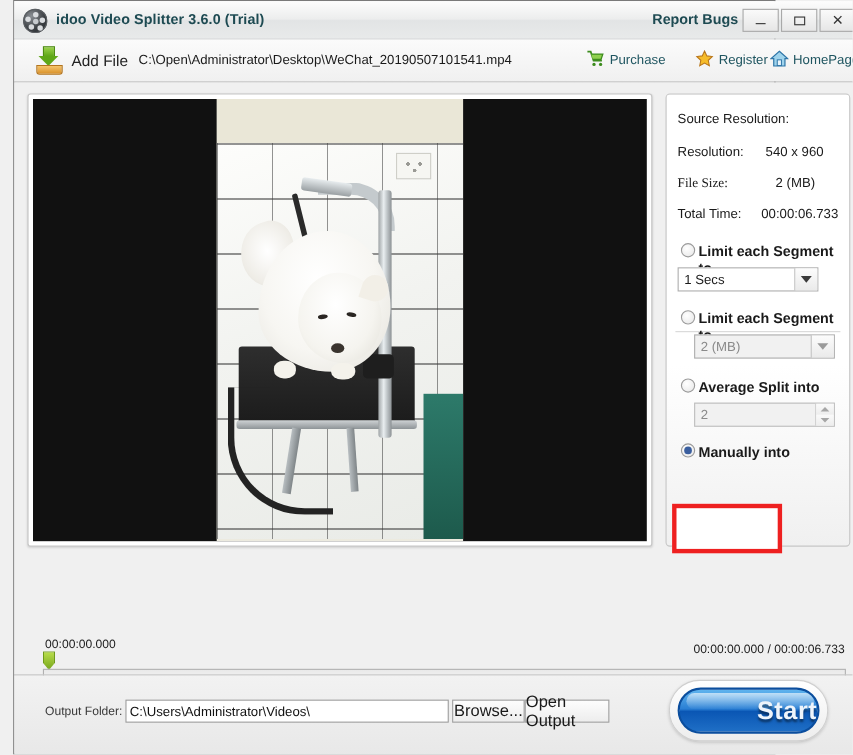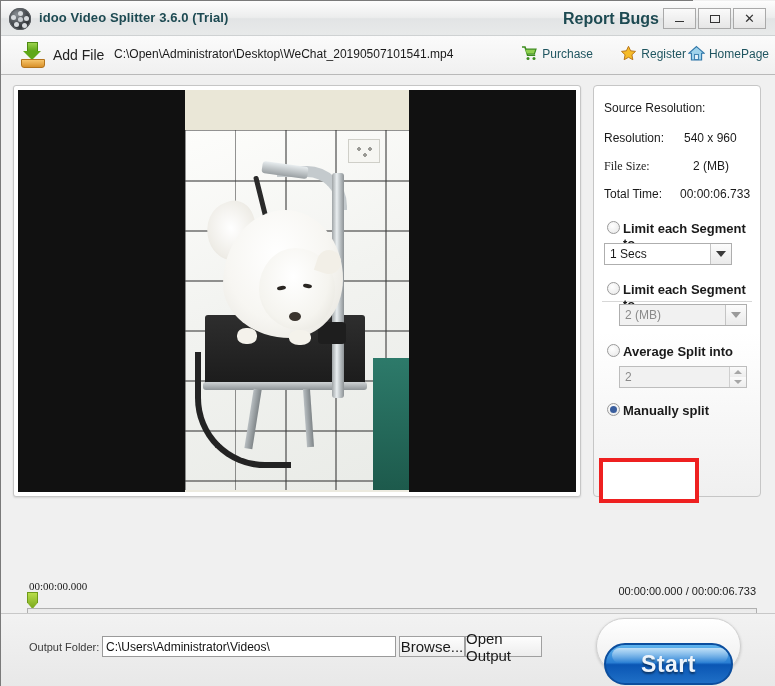--- a/index.html
+++ b/index.html
@@ -8,20 +8,21 @@
     overflow: hidden;
     font-family: "Liberation Sans", sans-serif;
     background: #f0f0f0;
   }
   #app {
     position: relative;
     width: 693px; height: 686px;
     box-sizing: border-box;
     background: linear-gradient(#f3f3f3, #e9e9e9);
     border: 1px solid #7a7a7a;
+    margin-left: 12px;
   }
 
   
   .titlebar {
     position: absolute; left: 0; top: 0; width: 775px; height: 35px;
     background: linear-gradient(#fdfdfd 0%, #eceded 48%, #e2e4e5 52%, #e8eaea 100%);
     border-bottom: 1px solid #cfd2d3;
     box-sizing: border-box;
   }
   .app-icon {
@@ -41,21 +42,21 @@
   .app-icon i:nth-child(5) { left: 2px; top: 7px; }
   .app-icon i:nth-child(6) { left: 8.5px; top: 8.5px; width: 5px; height: 5px; background:#c7cbcf; }
 
   .app-title {
     position: absolute; left: 38px; top: 9px;
     font-size: 13px; font-weight: bold; color: #1d4a52;
     letter-spacing: .1px;
   }
   .report-bugs {
     position: absolute; right: 117px; top: 9px;
-    font-size: 16px; font-weight: bold; color: #1d4a52;
+    font-size: 13px; font-weight: bold; color: #1d4a52;
     cursor: pointer;
   }
   .winbtn {
     position: absolute; top: 7px; width: 33px; height: 21px;
     background: linear-gradient(#fafafa, #e6e6e6);
     border: 1px solid #a9a9a9; box-sizing: border-box;
     color: #333; font-size: 12px;
     display: flex; align-items: center; justify-content: center;
     cursor: pointer;
   }
@@ -284,21 +285,21 @@
     background: linear-gradient(#fafafa,#ededed); cursor:pointer; }
   .spin .sbtn.up:after { content:''; width:0;height:0;border-left:4px solid transparent;border-right:4px solid transparent;border-bottom:4px solid #a6a6a6; }
   .spin .sbtn.dn:after { content:''; width:0;height:0;border-left:4px solid transparent;border-right:4px solid transparent;border-top:4px solid #a6a6a6; }
 
   .redbox {
     position:absolute; left:5px; top:372px; width:100px; height:45px;
     border:4px solid #ee2020; background:#ffffff; box-sizing:border-box;
   }
 
   
-  .time-left { position:absolute; left:28px; top:505px; font-size:11px; color:#1a1a1a;font-family:Liberation Serif, serif; }
+  .time-left { position:absolute; left:28px; top:505px; font-size:11px; color:#1a1a1a; }
   .time-right { position:absolute; right:20px; top:510px; font-size:11px; color:#1a1a1a; }
   .marker {
     position:absolute; left:26px; top:517px; width:11px; height:17px;
     background: linear-gradient(#b8dd4a,#7aa81e);
     border:1px solid #6e9a19; box-sizing:border-box;
     clip-path: polygon(0 0, 100% 0, 100% 62%, 50% 100%, 0 62%);
     cursor: pointer;
   }
   .track {
     position:absolute; left:26px; top:533px; width:730px; height:13px;
@@ -379,25 +380,25 @@
 
   .start-wrap {
     position:absolute; left:595px; top:617px; width:145px; height:56px;
     border-radius:28px;
     background: linear-gradient(#ffffff,#ededed);
     border:1px solid #cfcfcf; box-sizing:border-box;
     box-shadow: 0 1px 3px rgba(0,0,0,.18);
     cursor:pointer;
   }
   .start-btn {
-    position:absolute; left:7px; top:24px; width:129px; height:42px;
+    position:absolute; left:7px; top:6px; width:129px; height:42px;
     border-radius:21px;
     background: linear-gradient(#5fb4ee 0%, #2a7fd4 46%, #0a56b4 52%, #1f6fc6 100%);
     border:2px solid #0b4e9e; box-sizing:border-box;
-    display:flex; align-items:center; justify-content:center;
+    display:flex; align-items:center; justify-content:flex-end;
     overflow:hidden;
   }
   .start-btn:before {
     content:''; position:absolute; left:6px; top:3px; width:116px; height:15px;
     border-radius: 10px;
     background: linear-gradient(rgba(255,255,255,.62), rgba(255,255,255,0));
   }
   .start-txt {
     position:relative; font-size:23px; font-weight:bold; color:#eef4fb;
     text-shadow: 0 2px 2px rgba(0,0,0,.45);
@@ -539,21 +540,21 @@
       <div class="spin" style="left:25px; top:280px;">
         <div class="sv">2</div>
         <div class="sbtns">
           <div class="sbtn up"></div>
           <div class="sbtn dn"></div>
         </div>
       </div>
 
       <div class="redbox"></div>
       <div class="radio on" style="left:13px; top:317px;"></div>
-      <div class="radio-label" style="left:29px; top:317px;">Manually split</div>
+      <div class="radio-label" style="left:29px; top:317px;">Manually into</div>
     </div>
 
     <div class="time-left">00:00:00.000</div>
     <div class="time-right">00:00:00.000 / 00:00:06.733</div>
     <div class="marker"></div>
     <div class="track"></div>
 
     <div class="btn-play"></div>
     <div class="btn-stop"></div>
     <div class="spk">

